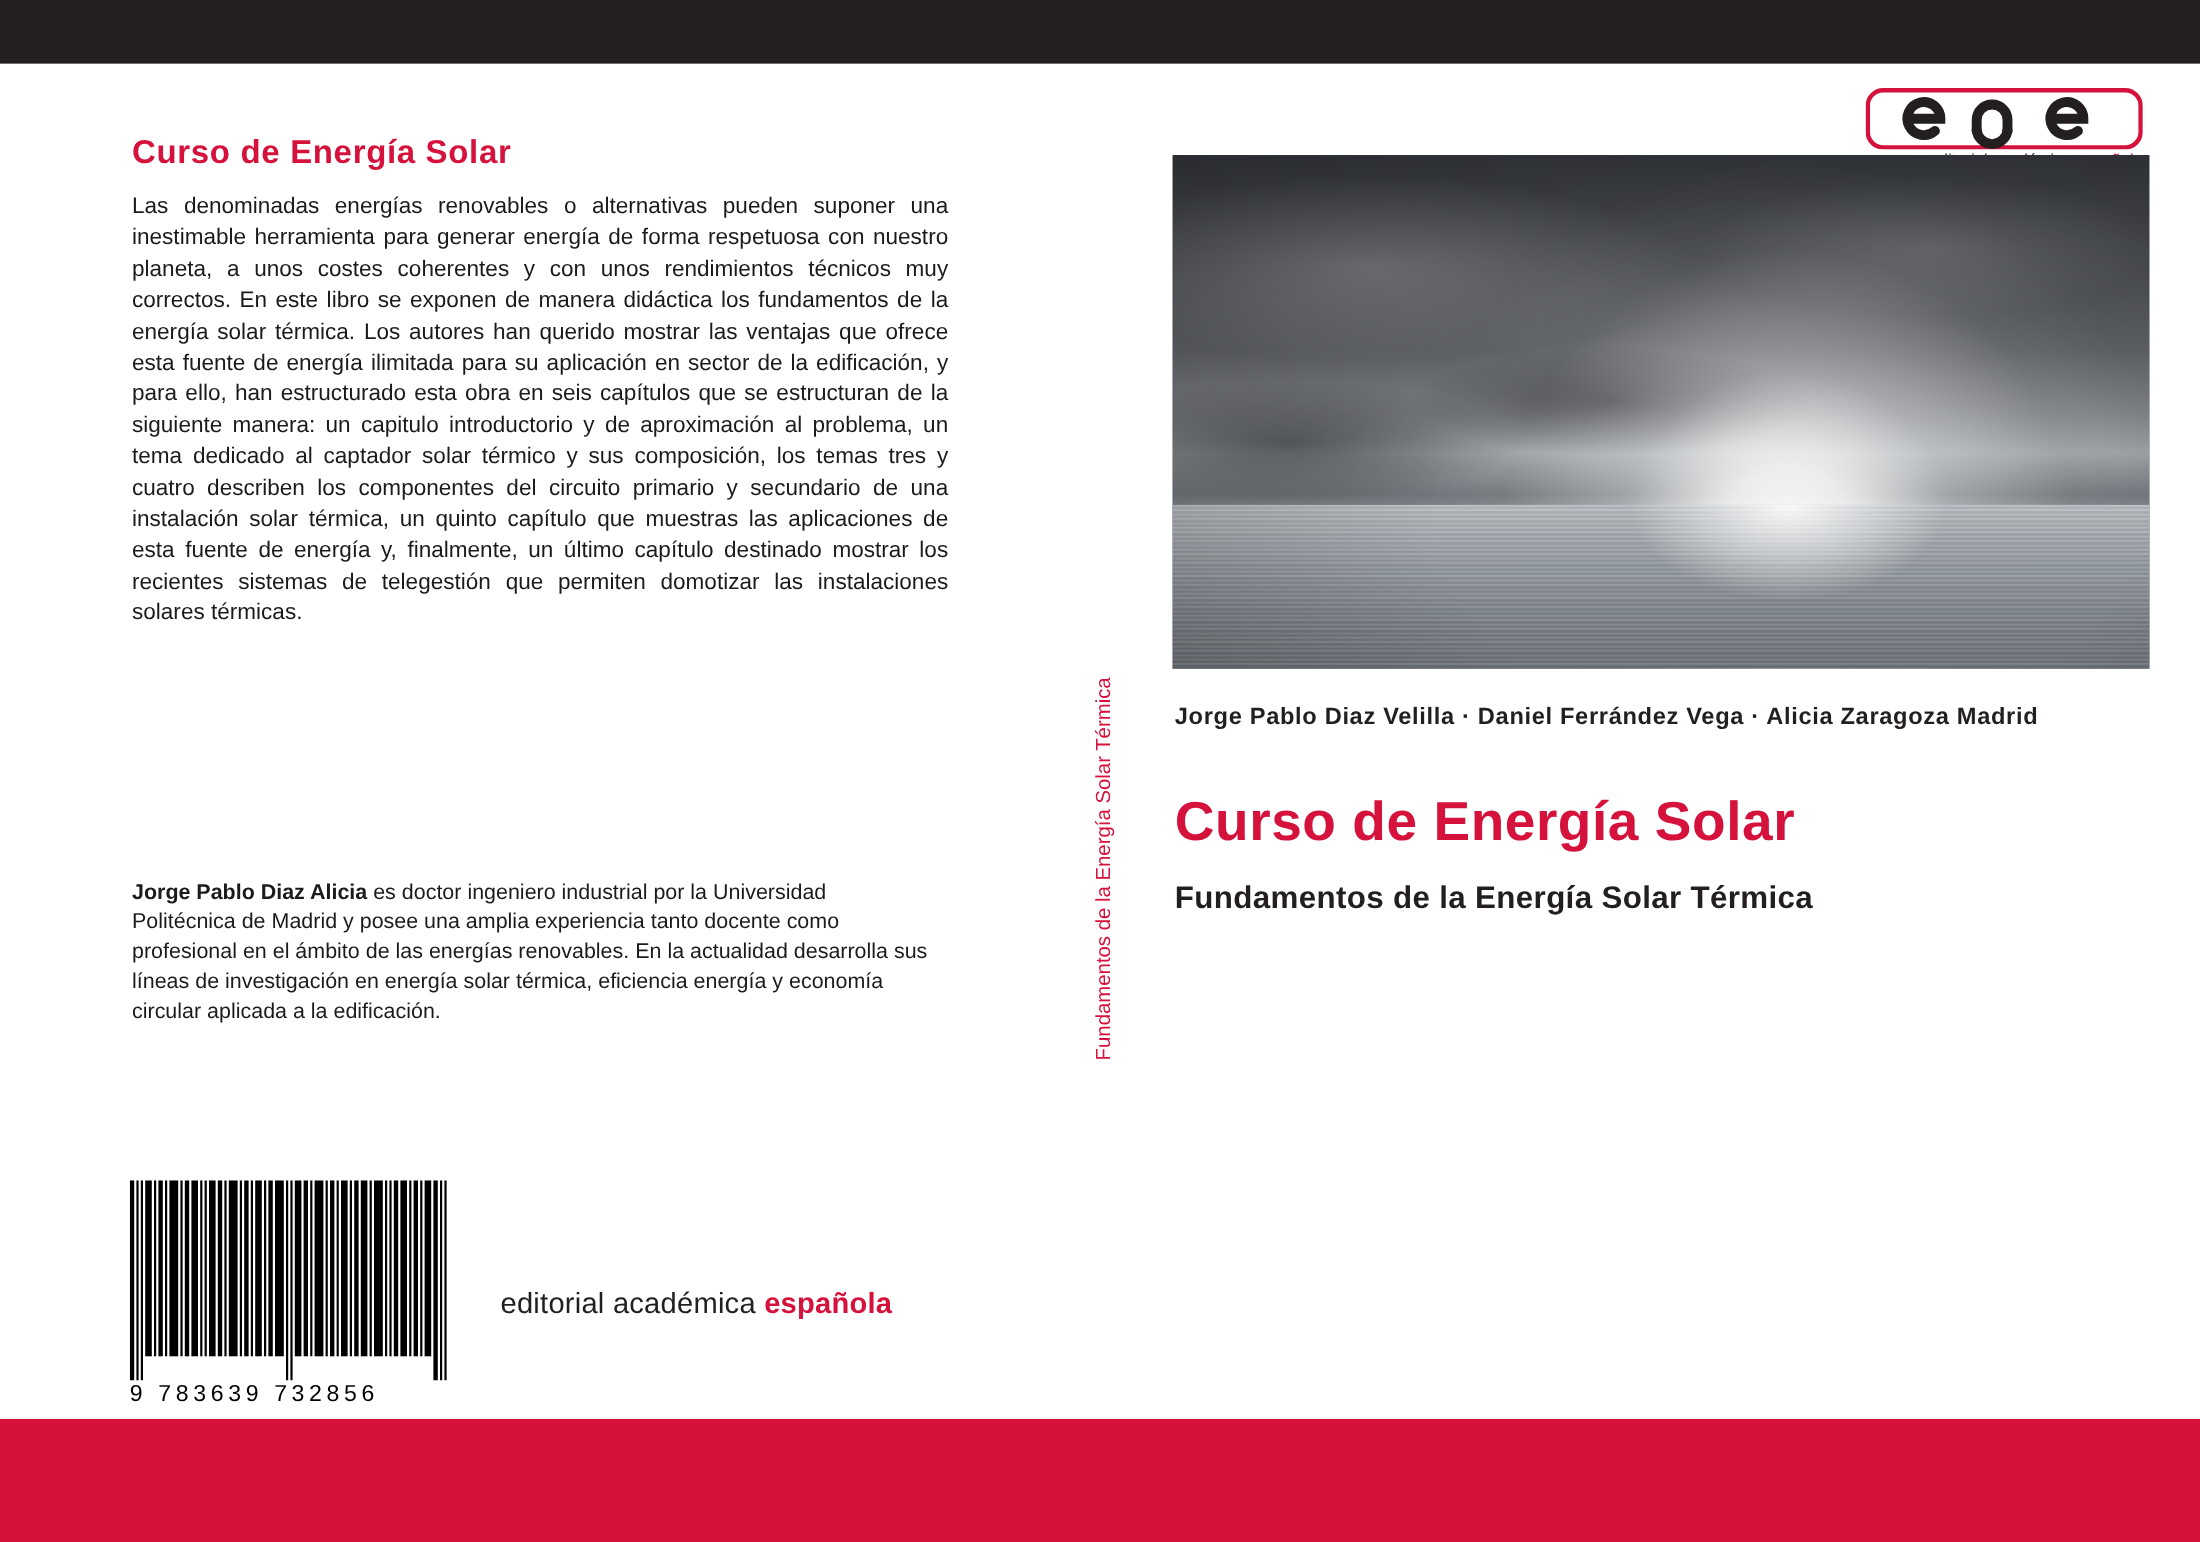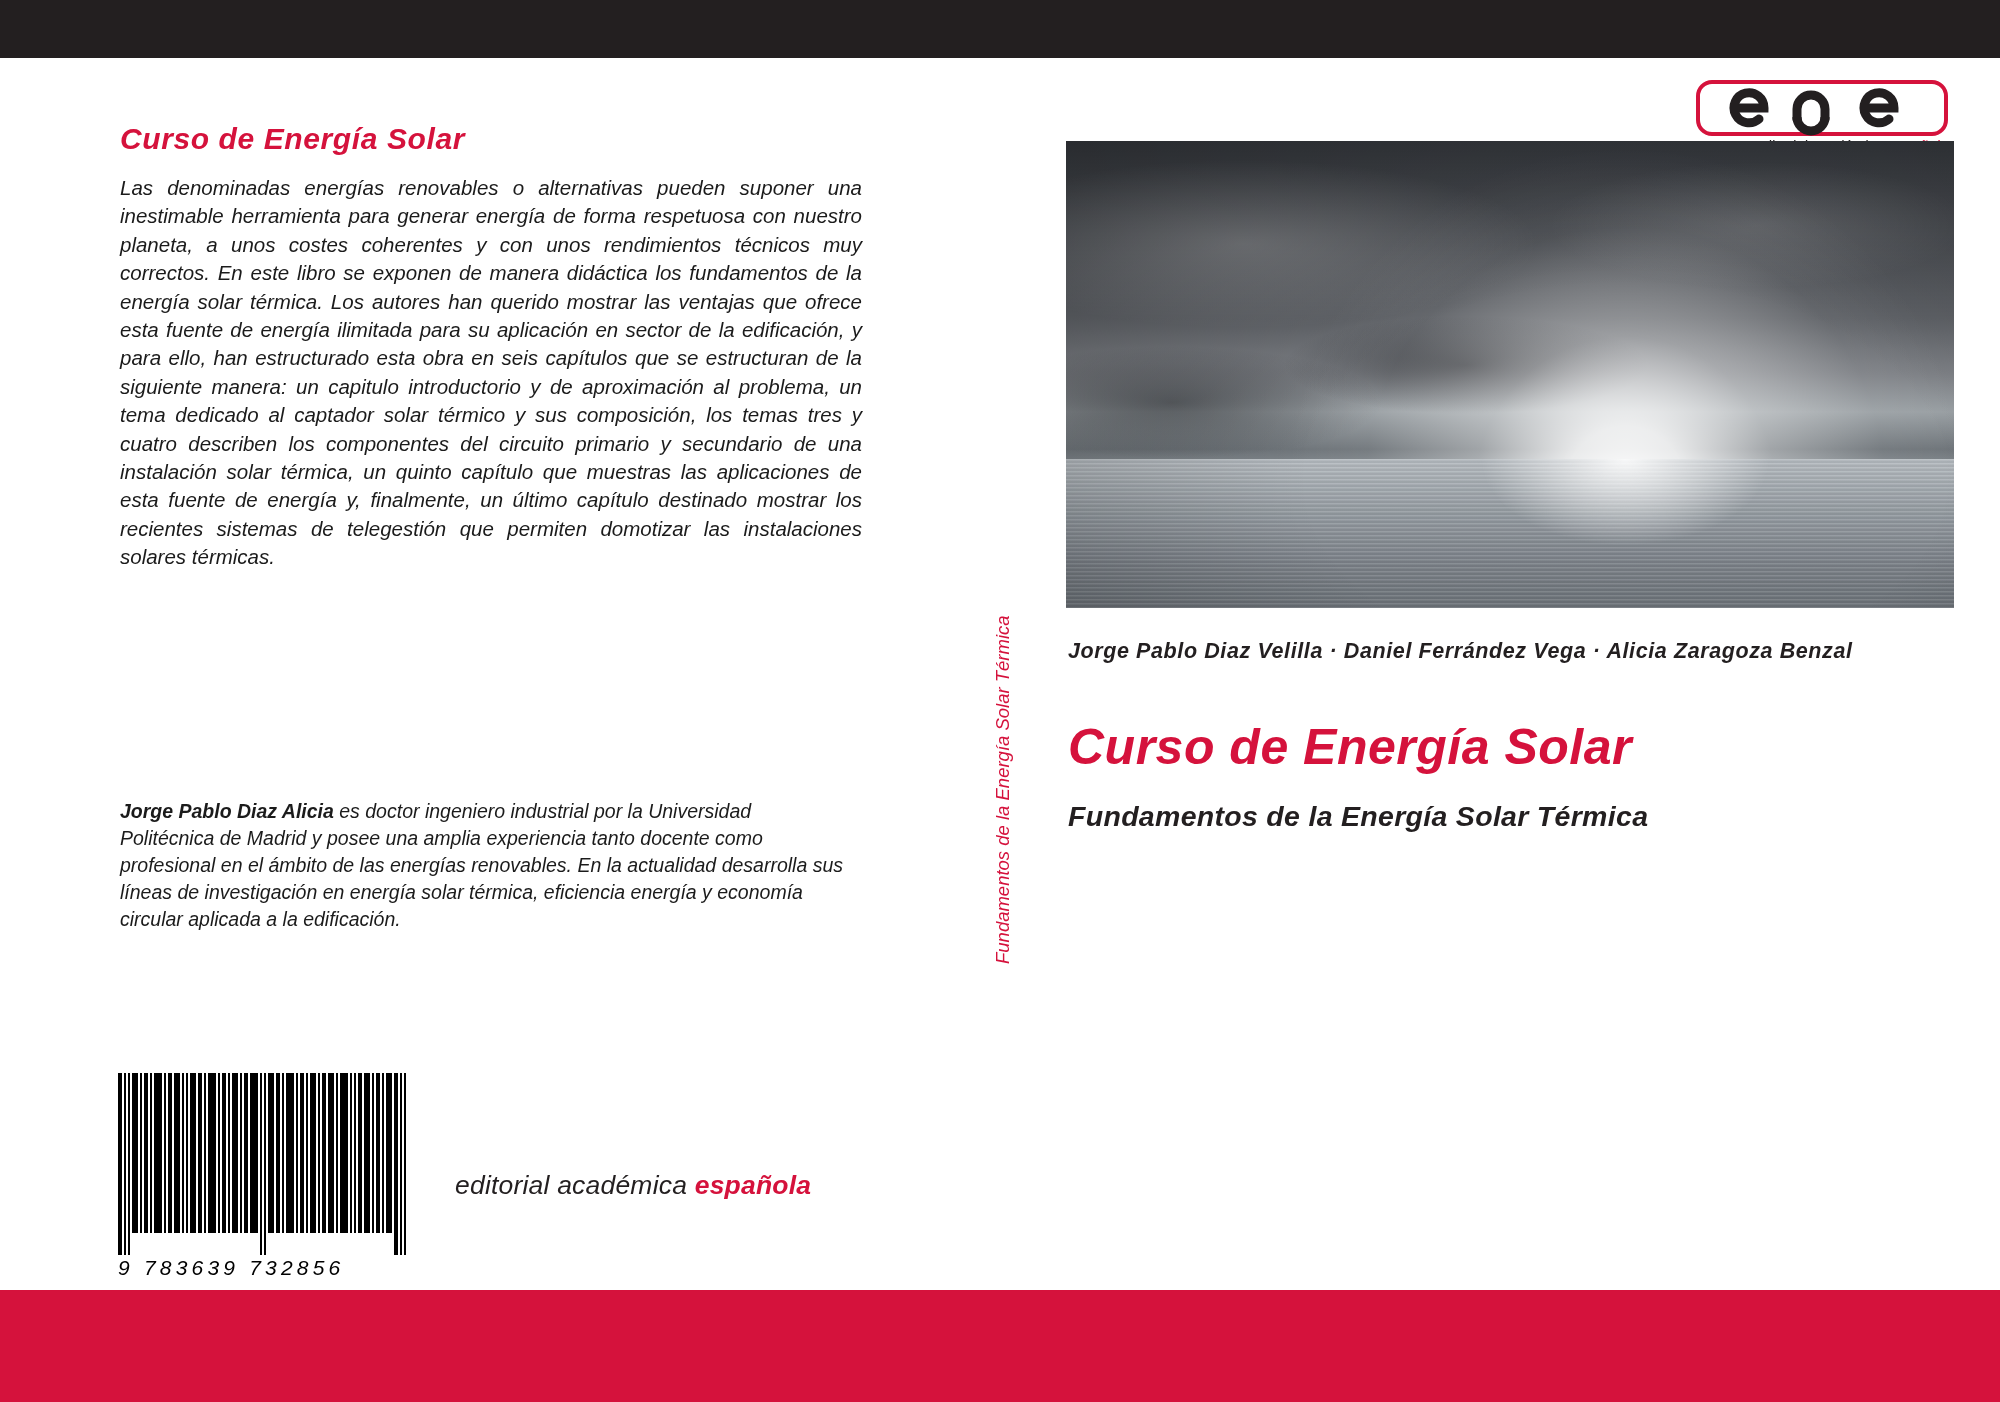--- a/index.html
+++ b/index.html
@@ -11,21 +11,20 @@
     width: 2000px;
     height: 1402px;
     font-family: "Liberation Sans", sans-serif;
     overflow: hidden;
   }
   .cover {
     position: relative;
     width: 2000px;
     height: 1402px;
     background: #ffffff;
-    font-style: italic;
   }
   
   .band-top {
     position: absolute;
     left: 0; top: 0;
     width: 2000px;
     height: 58px;
     background: #231f20;
   }
   .band-bottom {
@@ -356,19 +355,19 @@
       </div>
     </div>
 
     <div class="cover-photo">
       <div class="sky"></div>
       <div class="sunrays"></div>
       <div class="sea"></div>
       <div class="photo-vignette"></div>
     </div>
 
-    <div class="front-authors">Jorge Pablo Diaz Velilla · Daniel Ferrández Vega · Alicia Zaragoza Benzal</div>
+    <div class="front-authors">Jorge Pablo Diaz Velilla · Daniel Ferrández Vega · Alicia Zaragoza Madrid</div>
     <div class="front-title">Curso de Energía Solar</div>
     <div class="front-subtitle">Fundamentos de la Energía Solar Térmica</div>
   </div>
 
   <div class="band-bottom"></div>
 </div>
 
 </body></html>

